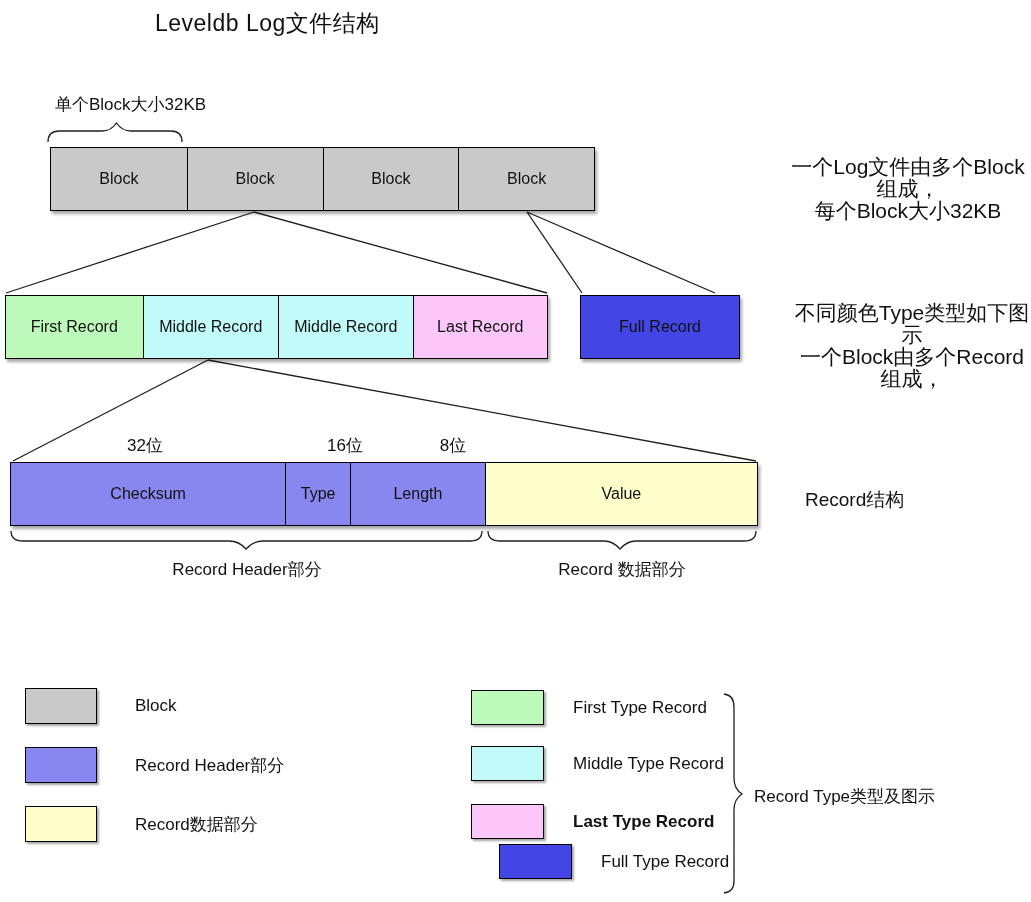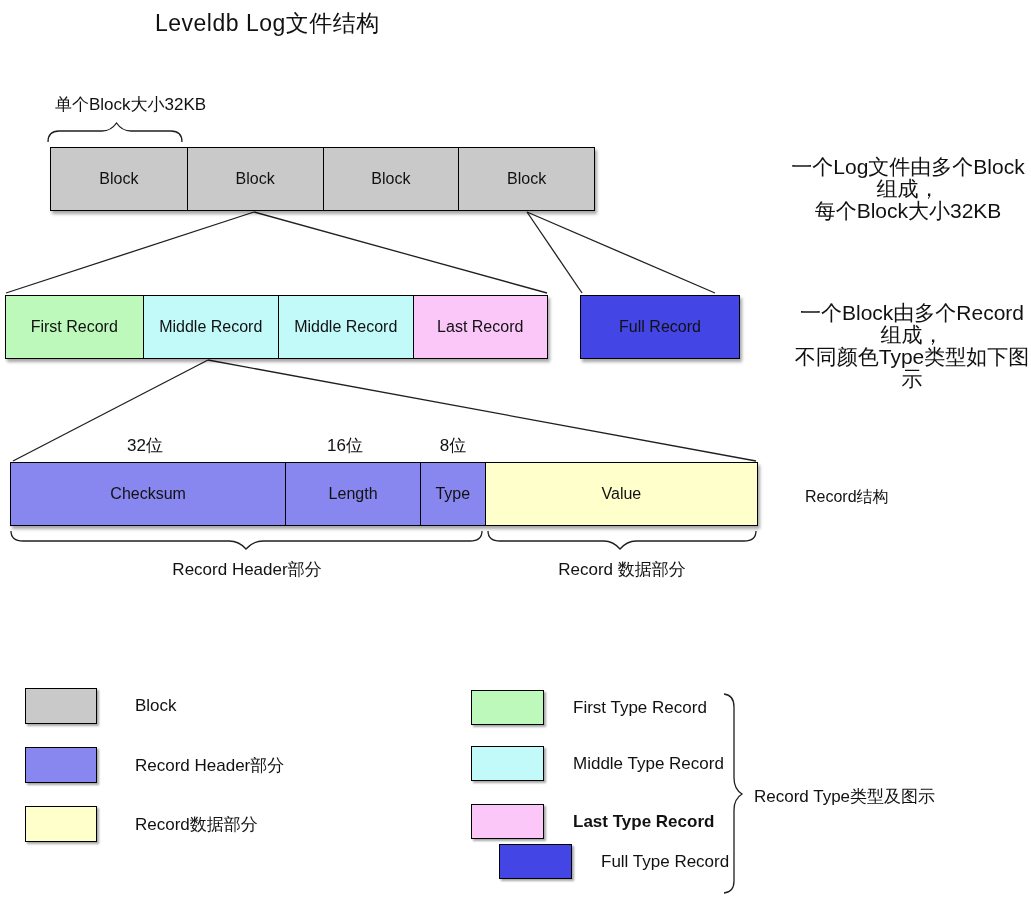--- a/index.html
+++ b/index.html
@@ -17,21 +17,21 @@
   .cell{display:flex;align-items:center;justify-content:center;font-size:16px;
         box-sizing:border-box;border-left:1.6px solid #000;}
   .cell:first-child{border-left:none;}
   .solo{position:absolute;display:flex;align-items:center;justify-content:center;
         font-size:16px;border:1.6px solid #000;box-shadow:2px 3px 3px rgba(0,0,0,0.35);
         box-sizing:border-box;}
 
   .note{position:absolute;text-align:center;font-size:21px;line-height:22px;}
   .bitlabel{position:absolute;width:100px;text-align:center;font-size:17px;}
   .bracelabel{position:absolute;width:200px;text-align:center;font-size:17px;}
-  .sidelabel{position:absolute;font-size:16px;}
+  .sidelabel{position:absolute;font-size:19px;}
 
   .legend-row{position:absolute;display:flex;align-items:center;}
   .swatch{border:1.6px solid #000;box-shadow:2px 2px 2px rgba(0,0,0,0.35);box-sizing:border-box;}
   .legend-row .lab{font-size:17px;}
   .leftcol .swatch{width:72px;height:36px;margin-right:38px;}
   .rightcol .swatch{width:73px;height:35px;margin-right:29px;}
 
   
   .c-gray{background:#c9c9c9;} .c-green{background:#bdf9bb;} .c-cyan{background:#c2fafa;}
   .c-pink{background:#fac7f8;} .c-blue{background:#4345e5;} .c-purple{background:#8787ef;}
@@ -74,32 +74,32 @@
   <div class="bar" style="left:5px;top:295px;width:543px;height:64px;">
     <div class="cell c-green" style="width: 137px; background-color: rgb(189, 249, 187);" data-bind="record_section.records.0.label" data-bind-bg="record_section.records.0.color">First Record</div>
     <div class="cell c-cyan" style="width: 136px; background-color: rgb(194, 250, 250);" data-bind="record_section.records.1.label" data-bind-bg="record_section.records.1.color">Middle Record</div>
     <div class="cell c-cyan" style="width: 135px; background-color: rgb(194, 250, 250);" data-bind="record_section.records.2.label" data-bind-bg="record_section.records.2.color">Middle Record</div>
     <div class="cell c-pink" style="width: 135px; background-color: rgb(250, 199, 248);" data-bind="record_section.records.3.label" data-bind-bg="record_section.records.3.color">Last Record</div>
   </div>
 
   <div class="solo c-blue" style="left: 580px; top: 295px; width: 160px; height: 64px; background-color: rgb(67, 69, 229);" data-bind="record_section.full_record.label" data-bind-bg="record_section.full_record.color">Full Record</div>
 
   <div class="note" style="left:792px;top:302px;width:240px;">
+    <div data-bind="record_section.note_line2">不同颜色Type类型如下图示</div>
     <div data-bind="record_section.note_line1">一个Block由多个Record组成，</div>
-    <div data-bind="record_section.note_line2">不同颜色Type类型如下图示</div>
   </div>
 
   <div class="bitlabel" style="left:95px;top:434px;" data-bind="structure_section.bit_labels.0">32位</div>
   <div class="bitlabel" style="left:295px;top:434px;" data-bind="structure_section.bit_labels.1">16位</div>
   <div class="bitlabel" style="left:403px;top:434px;" data-bind="structure_section.bit_labels.2">8位</div>
 
   <div class="bar" style="left:10px;top:462px;width:748px;height:64px;">
     <div class="cell c-purple" style="width: 275px; background-color: rgb(135, 135, 239);" data-bind="structure_section.fields.0.label" data-bind-bg="structure_section.fields.0.color">Checksum</div>
+    <div class="cell c-purple" style="width: 65px; background-color: rgb(135, 135, 239);" data-bind="structure_section.fields.2.label" data-bind-bg="structure_section.fields.2.color">Type</div>
     <div class="cell c-purple" style="width: 135px; background-color: rgb(135, 135, 239);" data-bind="structure_section.fields.1.label" data-bind-bg="structure_section.fields.1.color">Length</div>
-    <div class="cell c-purple" style="width: 65px; background-color: rgb(135, 135, 239);" data-bind="structure_section.fields.2.label" data-bind-bg="structure_section.fields.2.color">Type</div>
     <div class="cell c-yellow" style="width: 273px; background-color: rgb(255, 255, 204);" data-bind="structure_section.fields.3.label" data-bind-bg="structure_section.fields.3.color">Value</div>
   </div>
 
   <div class="sidelabel" style="left:805px;top:487px;" data-bind="structure_section.note">Record结构</div>
 
   <div class="bracelabel" style="left:147px;top:558px;" data-bind="structure_section.header_brace_label">Record Header部分</div>
   <div class="bracelabel" style="left:522px;top:558px;" data-bind="structure_section.data_brace_label">Record 数据部分</div>
 
   <div class="legend-row leftcol" style="left:25px;top:688px;">
     <div class="swatch c-gray" data-bind-bg="legend.left_items.0.color" style="background-color: rgb(201, 201, 201);"></div>

